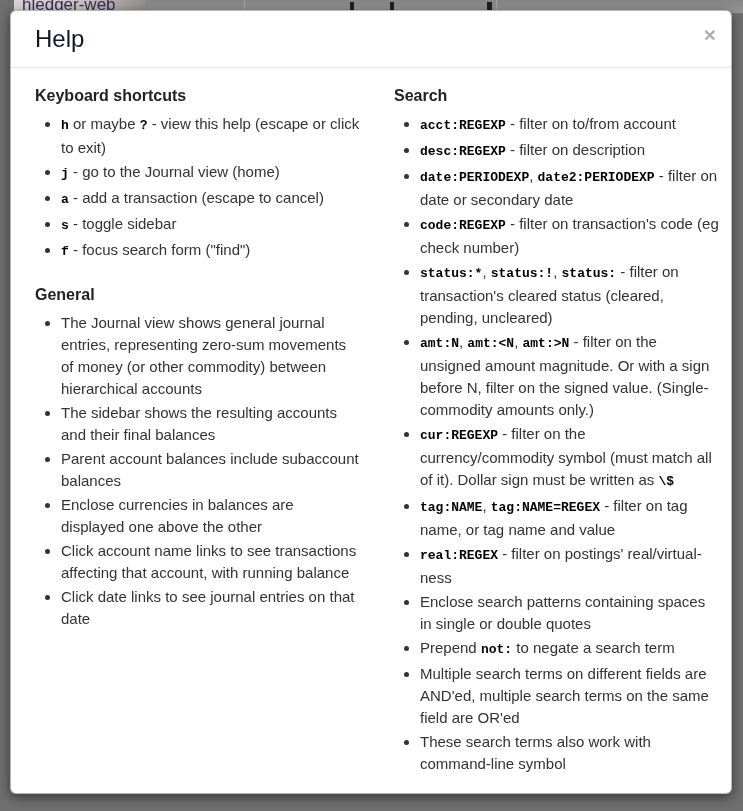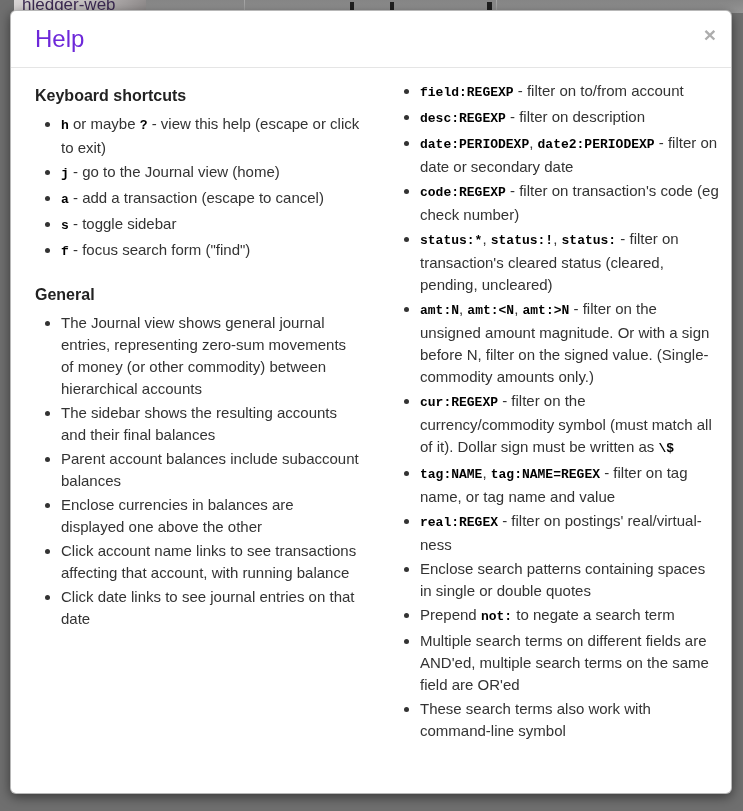--- a/index.html
+++ b/index.html
@@ -47,21 +47,21 @@
     box-shadow: 0 3px 12px rgba(0,0,0,.5);
     overflow: hidden;
   }
   .modal-header {
     position: relative;
     padding: 13px 15px 13px 24px;
     border-bottom: 1px solid #e5e5e5;
   }
   .modal-title {
     margin: 0; font-size: 24px; font-weight: normal;
-    color: #6d28d9; line-height: 30px;
+    color: #0f172a; line-height: 30px;
   }
   .close-btn {
     position: absolute; top: 13px; right: 15px;
     border: 0; background: none; padding: 0;
     font-family: inherit;
     font-size: 21px; font-weight: bold; line-height: 1;
     color: #adadad; cursor: pointer;
   }
   .modal-body {
     display: flex; gap: 34px;
@@ -116,22 +116,23 @@
       <ul class="help-list">
           <li>The Journal view shows general journal entries, representing zero-sum movements of money (or other commodity) between hierarchical accounts</li>
           <li>The sidebar shows the resulting accounts and their final balances</li>
           <li>Parent account balances include subaccount balances</li>
           <li>Enclose currencies in balances are displayed one above the other</li>
           <li>Click account name links to see transactions affecting that account, with running balance</li>
           <li>Click date links to see journal entries on that date</li>
         </ul>
     </div>
     <div class="col">
+      <h3 class="section-heading">Search</h3>
       <ul class="help-list">
-          <li><code>field:REGEXP</code> - filter on to/from account</li>
+          <li><code>acct:REGEXP</code> - filter on to/from account</li>
           <li><code>desc:REGEXP</code> - filter on description</li>
           <li><code>date:PERIODEXP</code>, <code>date2:PERIODEXP</code> - filter on date or secondary date</li>
           <li><code>code:REGEXP</code> - filter on transaction's code (eg check number)</li>
           <li><code>status:*</code>, <code>status:!</code>, <code>status:</code> - filter on transaction's cleared status (cleared, pending, uncleared)</li>
           <li><code>amt:N</code>, <code>amt:&lt;N</code>, <code>amt:&gt;N</code> - filter on the unsigned amount magnitude. Or with a sign before N, filter on the signed value. (Single-commodity amounts only.)</li>
           <li><code>cur:REGEXP</code> - filter on the currency/commodity symbol (must match all of it). Dollar sign must be written as <code>\$</code></li>
           <li><code>tag:NAME</code>, <code>tag:NAME=REGEX</code> - filter on tag name, or tag name and value</li>
           <li><code>real:REGEX</code> - filter on postings' real/virtual-ness</li>
           <li>Enclose search patterns containing spaces in single or double quotes</li>
           <li>Prepend <code>not:</code> to negate a search term</li>

